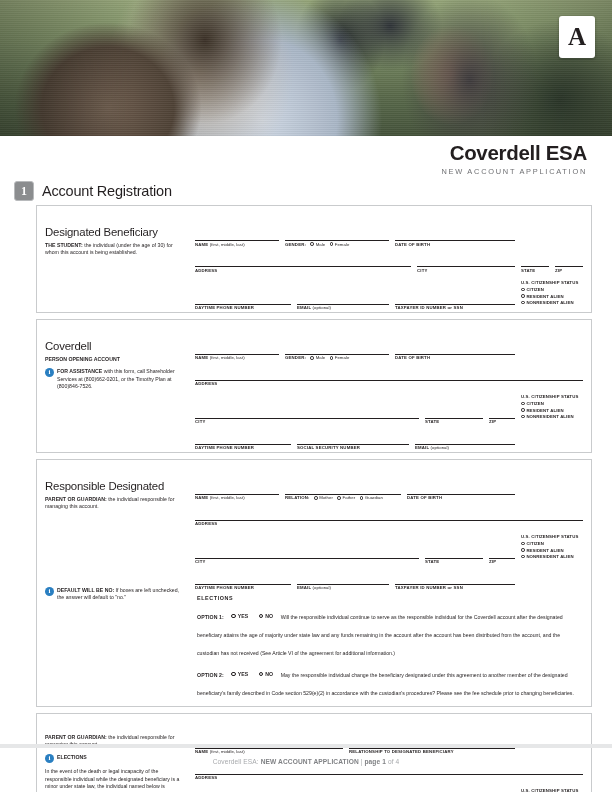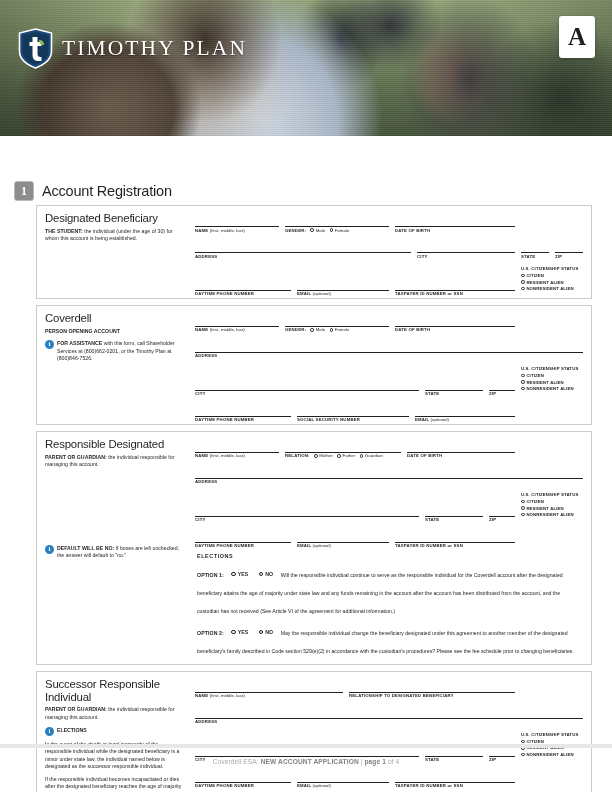--- a/index.html
+++ b/index.html
@@ -90,21 +90,21 @@
     display: flex; align-items: center; justify-content: center;
     font-family: "Liberation Serif", serif;
   }
   .step-title { font-size: 14.5px; font-weight: 400; color: #231f20; letter-spacing: -0.2px; }
 
   
   .panels { position: absolute; left: 36px; top: 205px; width: 556px; }
   .panel {
     border: 1px solid #c9cbcd;
     background: #ffffff;
-    padding: 6px 8px 7px 8px;
+    padding: 20px 8px 7px 8px;
     margin-bottom: 6px;
     display: flex;
     position: relative;
   }
   .panel-left { width: 148px; padding-right: 8px; flex: 0 0 148px; }
   .panel-right { flex: 1 1 auto; padding-left: 2px; }
 
   .panel-title {
     font-size: 11.4px; font-weight: 400; color: #231f20;
     letter-spacing: -0.2px; line-height: 1.12; margin-bottom: 3px;
@@ -173,35 +173,30 @@
 </head>
 <body>
 
 <div class="page">
 
   <div class="hero">
     <div class="hero-photo"></div>
     <div class="hero-scan"></div>
     <div class="hero-vig"></div>
 
-    <div class="brand">
-      <svg class="brand-shield" viewBox="0 0 35 41">
-        <path d="M17.5 1 L33.5 5 L33.5 23 Q33.5 34 17.5 40 Q1.5 34 1.5 23 L1.5 5 Z" fill="#1b4a7a" stroke="#ffffff" stroke-width="1.6"></path>
-        <path d="M17.5 4 L30.5 7.2 L30.5 23 Q30.5 32 17.5 37 Q4.5 32 4.5 23 L4.5 7.2 Z" fill="#14375c"></path>
-        <path d="M14.5 9 h5 v5 h4 v4 h-4 v8 q0 3 3 3 h1 v4 h-3 q-6 0 -6 -6 v-9 h-3 v-4 h3 z" fill="#ffffff"></path>
-        <path d="M21 12 q5 0 5 5 q-5 0 -5 -5 z" fill="#8cc63f"></path>
-      </svg>
-      <div class="brand-name">TIMOTHY PLAN</div>
-    </div>
 
     <div class="section-tab">
       <span>A</span>
     </div>
   </div>
 
+  <div class="doc-title-block">
+    <div class="doc-title">Coverdell ESA</div>
+    <div class="doc-subtitle">NEW ACCOUNT APPLICATION</div>
+  </div>
 
   <div class="step-header">
     <div class="step-badge">1</div>
     <div class="step-title">Account Registration</div>
   </div>
 
   <div class="panels">
 
     <div class="panel">
       <div class="panel-left">
@@ -501,21 +496,20 @@
               </span>
             <span class="opt-body">May the responsible individual change the beneficiary designated under this agreement to another member of the designated beneficiary's family described in Code section 529(e)(2) in accordance with the custodian's procedures? Please see the fee schedule prior to changing beneficiaries.</span>
           </div>
         </div>
 
       </div>
     </div>
 
     <div class="panel">
       <div class="panel-left">
-        <div class="panel-title">Successor Responsible Individual</div>
         <div class="panel-desc">
           <span class="caps">PARENT OR GUARDIAN:</span><span> the individual responsible for managing this account.</span>
         </div>
         <div class="note">
           <div class="note-ico">i</div>
           <div class="note-txt note-lead">ELECTIONS</div>
         </div>
         <div class="panel-para">In the event of the death or legal incapacity of the responsible individual while the designated beneficiary is a minor under state law, the individual named below is designated as the successor responsible individual.</div>
         <div class="panel-para">If the responsible individual becomes incapacitated or dies after the designated beneficiary reaches the age of majority under state law, the responsible individual shall be the designated beneficiary.</div>
       </div>

